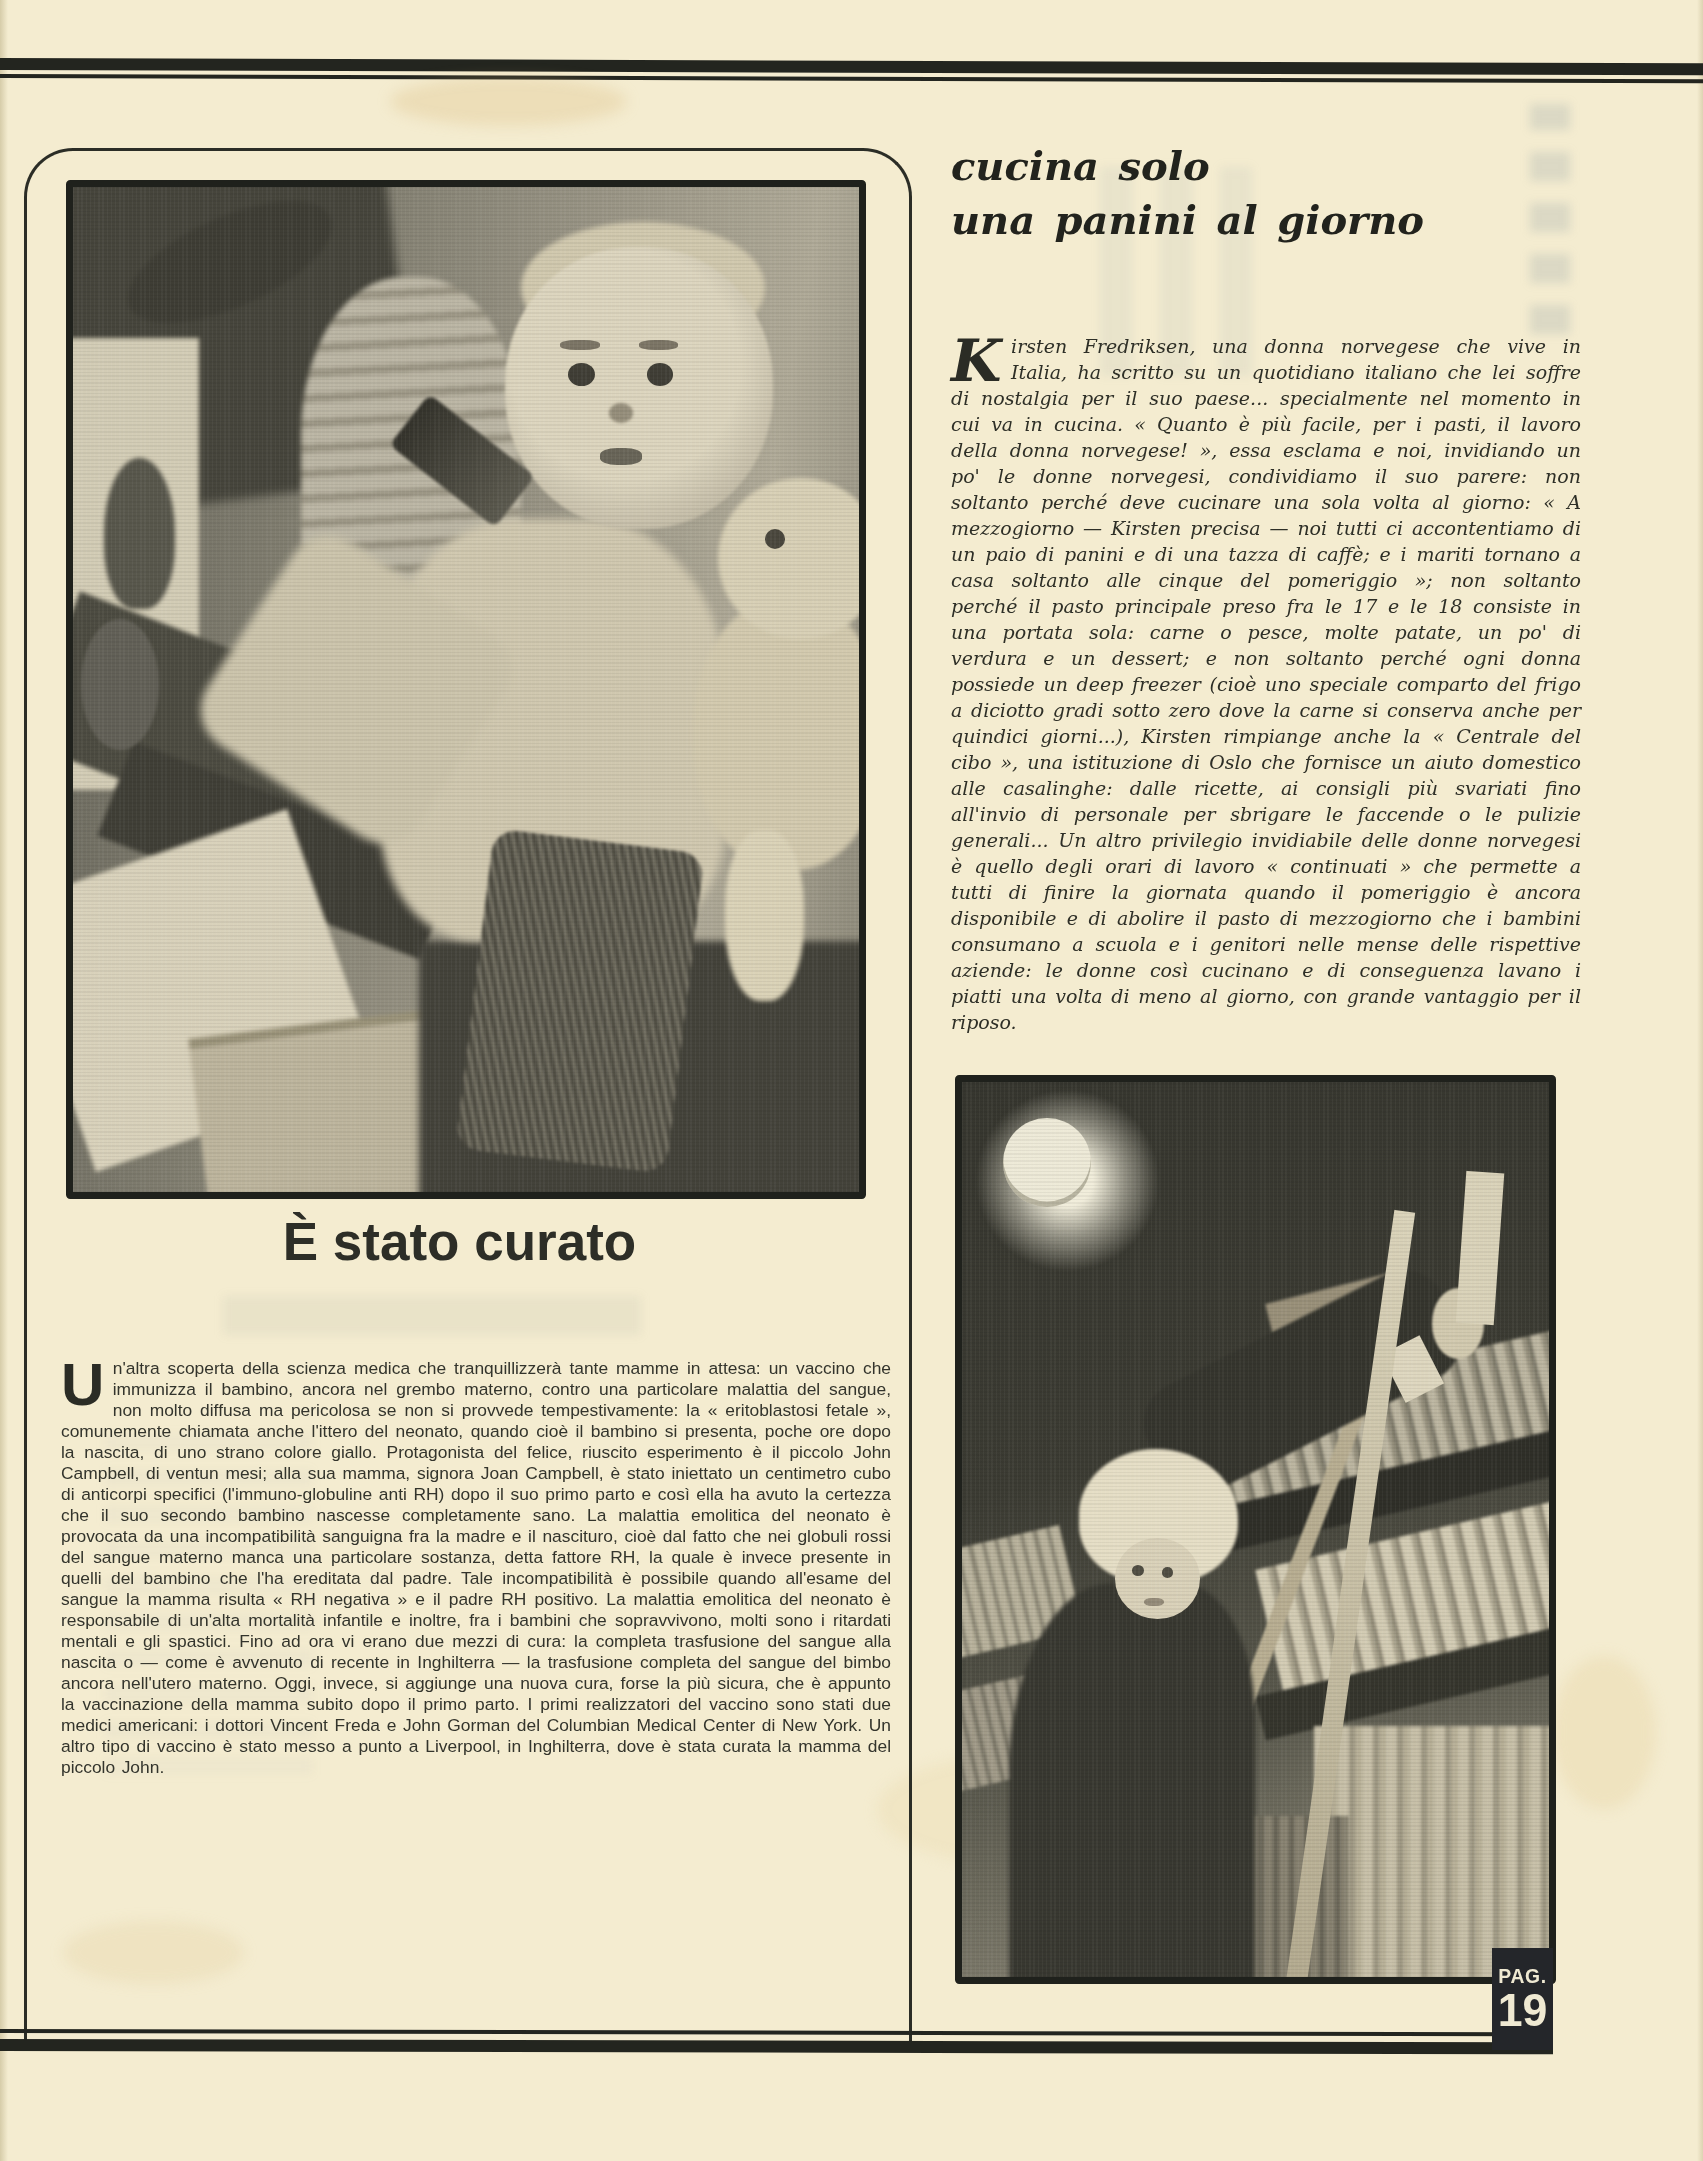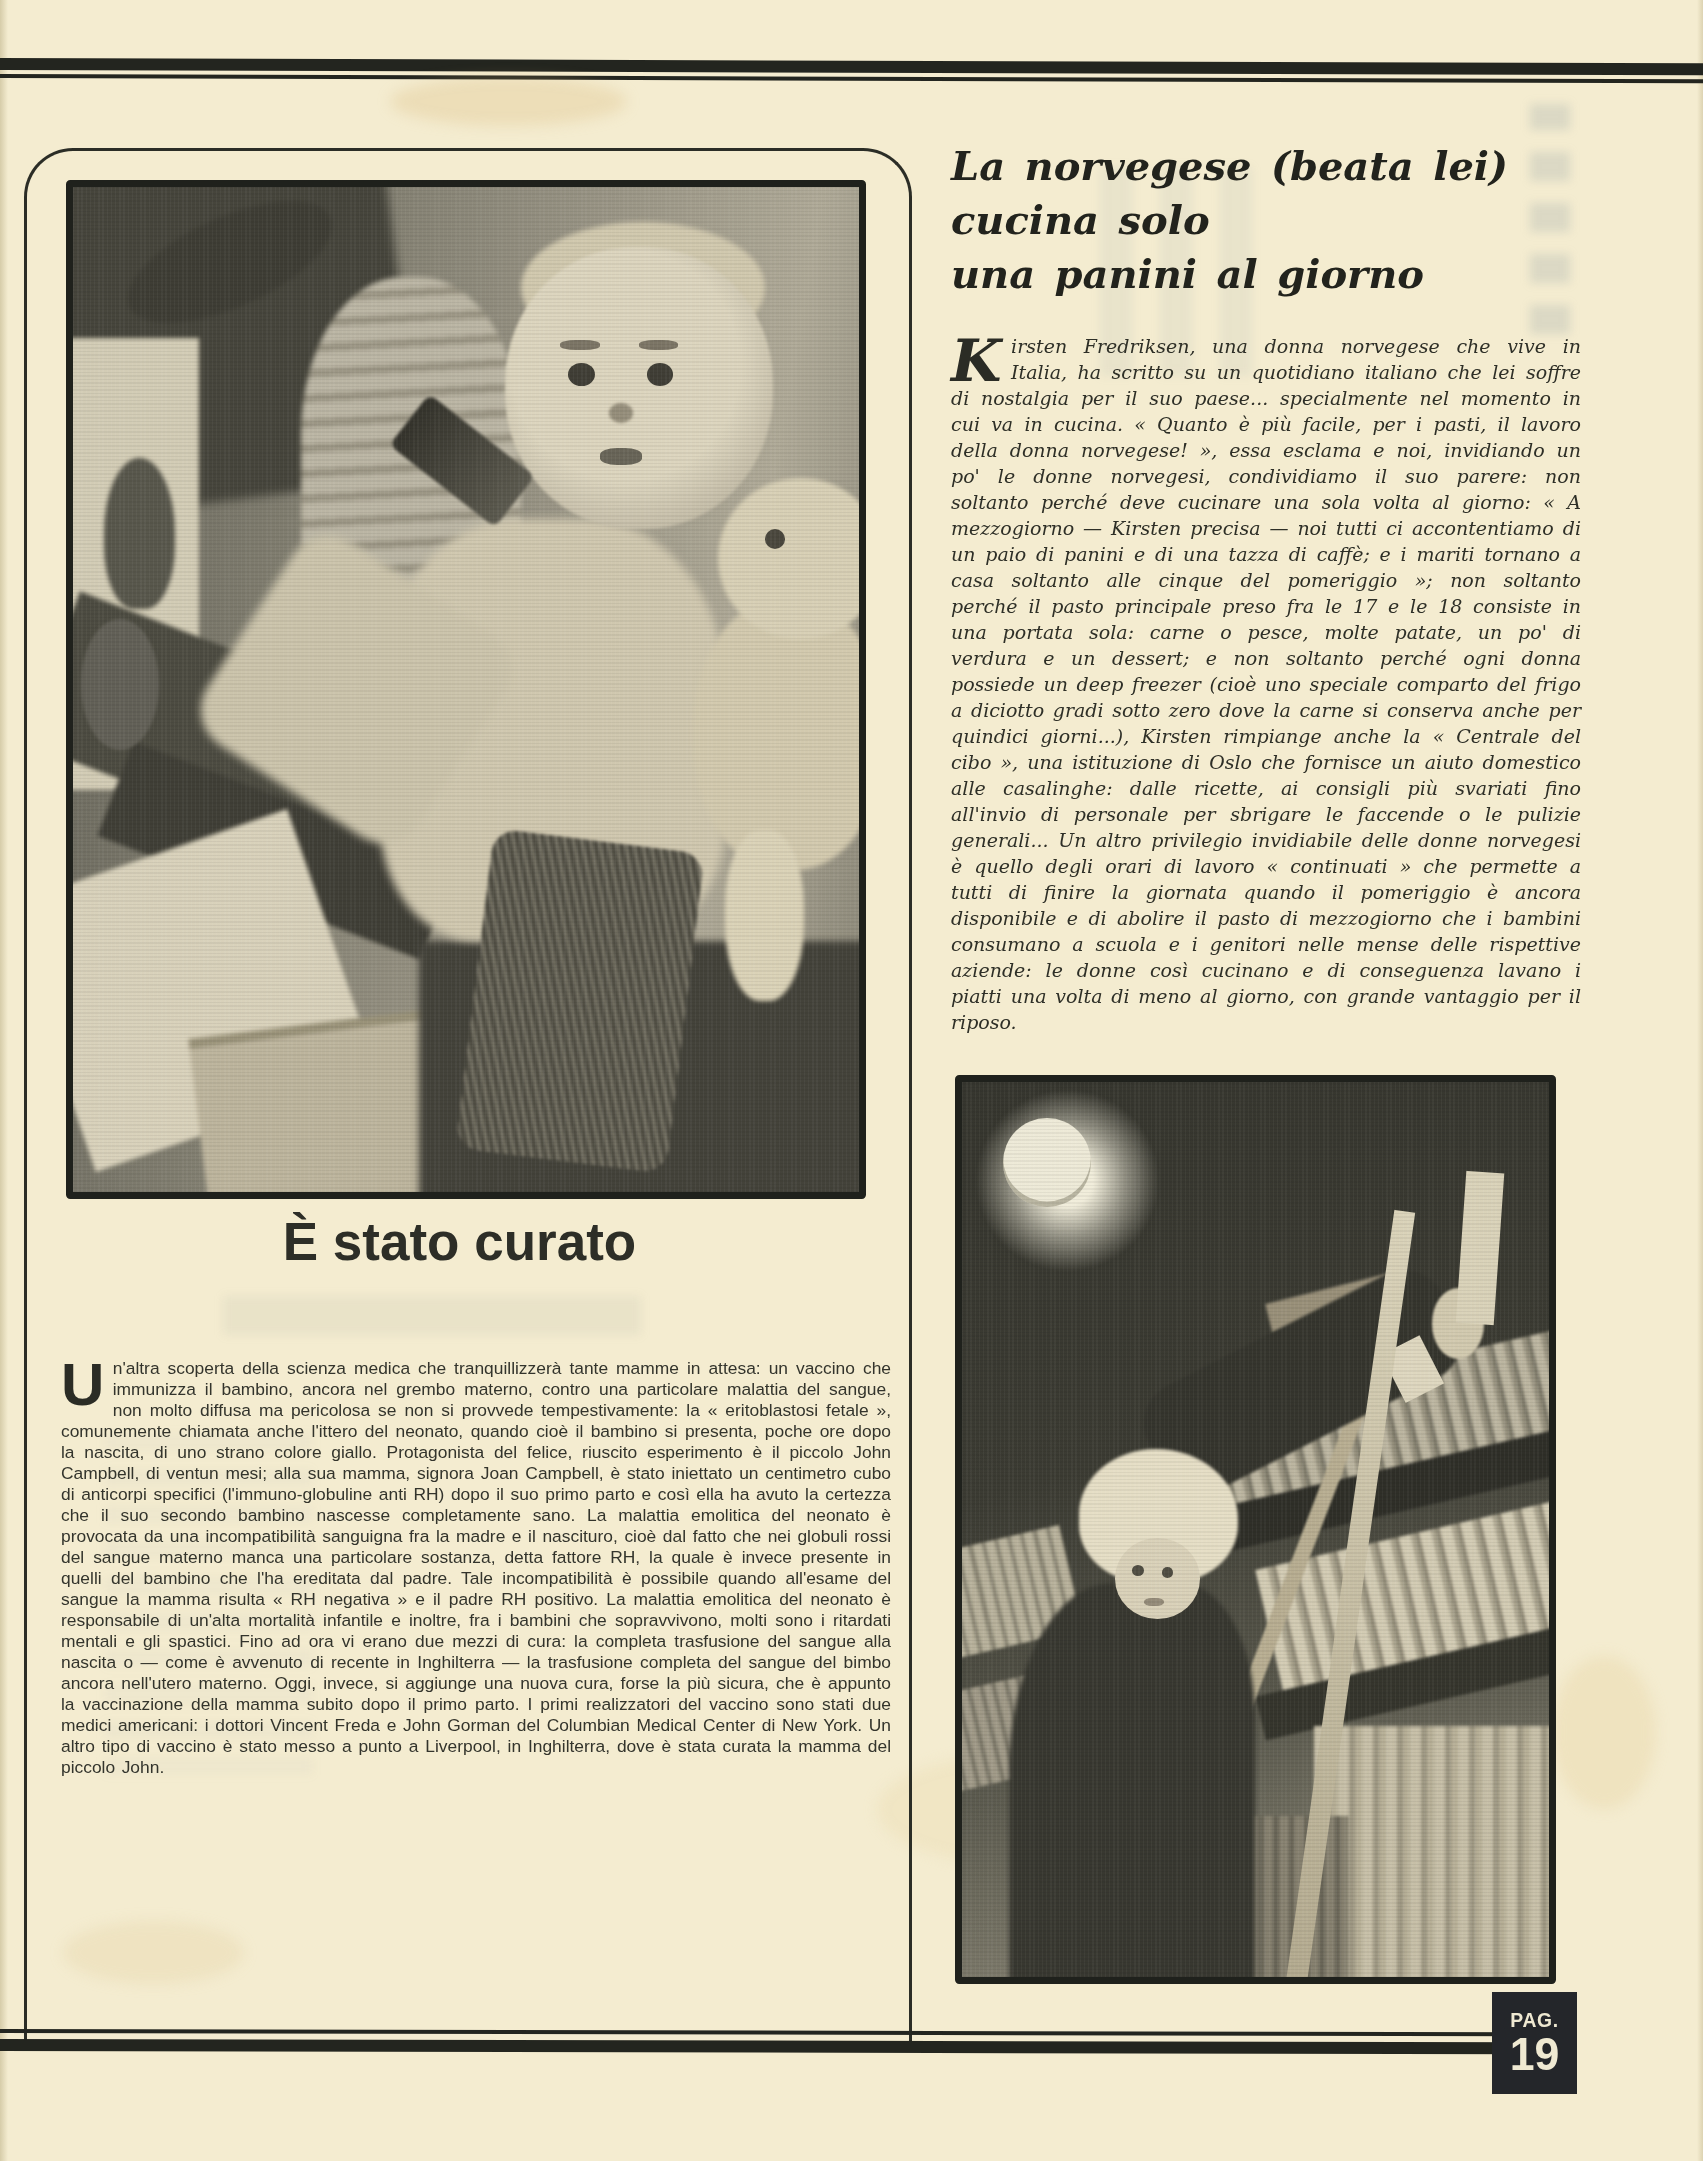--- a/index.html
+++ b/index.html
@@ -139,21 +139,21 @@
     text-align:justify;color:#33342c;word-spacing:1.7px;}
   .body-right{position:absolute;left:951px;top:333px;width:630px;margin:0;
     font-family:"DejaVu Serif","Liberation Serif",serif;font-style:italic;
     font-size:19px;line-height:26px;text-align:justify;color:#2e2f27;word-spacing:2.1px;}
   .dc{float:left;color:#2b2c25;}
   .dc-left{font:700 60px/46px "Liberation Sans",sans-serif;padding:4.2px 8.4px 0 0;}
   .dc-right{font-family:"DejaVu Serif",serif;font-style:italic;font-weight:700;
     font-size:58px;line-height:45px;padding:5.6px 9.7px 0 0;}
 
   
-  .page-badge{position:absolute;left:1492px;top:1992px;width:85px;height:102px;
+  .page-badge{position:absolute;left:1492px;top:1948px;width:61px;height:102px;
     background:#24262a;color:#efe9d2;text-align:center;}
   .page-badge .lbl{margin-top:16.7px;font:700 21px/22px "Liberation Sans",sans-serif;
     letter-spacing:0.7px;transform:scaleX(.92);}
   .page-badge .num{font:700 47px/45px "Liberation Sans",sans-serif;transform:scaleX(.95);}
 </style>
 </head>
 <body>
 
 <div id="page">
 
@@ -209,21 +209,20 @@
 
   <h1 class="left-headline">
     <span>È stato curato</span>
   </h1>
   <p class="body-left">
     <span class="dc dc-left">U</span>
     <span>n'altra scoperta della scienza medica che tranquillizzerà tante mamme in attesa: un vaccino che immunizza il bambino, ancora nel grembo materno, contro una particolare malattia del sangue, non molto diffusa ma pericolosa se non si provvede tempestivamente: la « eritoblastosi fetale », comunemente chiamata anche l'ittero del neonato, quando cioè il bambino si presenta, poche ore dopo la nascita, di uno strano colore giallo. Protagonista del felice, riuscito esperimento è il piccolo John Campbell, di ventun mesi; alla sua mamma, signora Joan Campbell, è stato iniettato un centimetro cubo di anticorpi specifici (l'immuno-globuline anti RH) dopo il suo primo parto e così ella ha avuto la certezza che il suo secondo bambino nascesse completamente sano. La malattia emolitica del neonato è provocata da una incompatibilità sanguigna fra la madre e il nascituro, cioè dal fatto che nei globuli rossi del sangue materno manca una particolare sostanza, detta fattore RH, la quale è invece presente in quelli del bambino che l'ha ereditata dal padre. Tale incompatibilità è possibile quando all'esame del sangue la mamma risulta « RH negativa » e il padre RH positivo. La malattia emolitica del neonato è responsabile di un'alta mortalità infantile e inoltre, fra i bambini che sopravvivono, molti sono i ritardati mentali e gli spastici. Fino ad ora vi erano due mezzi di cura: la completa trasfusione del sangue alla nascita o — come è avvenuto di recente in Inghilterra — la trasfusione completa del sangue del bimbo ancora nell'utero materno. Oggi, invece, si aggiunge una nuova cura, forse la più sicura, che è appunto la vaccinazione della mamma subito dopo il primo parto. I primi realizzatori del vaccino sono stati due medici americani: i dottori Vincent Freda e John Gorman del Columbian Medical Center di New York. Un altro tipo di vaccino è stato messo a punto a Liverpool, in Inghilterra, dove è stata curata la mamma del piccolo John.</span>
   </p>
 
   <h2 class="right-headline">
-    <span>La norvegese (beata lei)</span>
     <span>cucina solo</span>
     <span>una panini al giorno</span>
   </h2>
   <p class="body-right">
     <span class="dc dc-right">K</span>
     <span>irsten Fredriksen, una donna norvegese che vive in Italia, ha scritto su un quotidiano italiano che lei soffre di nostalgia per il suo paese... specialmente nel momento in cui va in cucina. « Quanto è più facile, per i pasti, il lavoro della donna norvegese! », essa esclama e noi, invidiando un po' le donne norvegesi, condividiamo il suo parere: non soltanto perché deve cucinare una sola volta al giorno: « A mezzogiorno — Kirsten precisa — noi tutti ci accontentiamo di un paio di panini e di una tazza di caffè; e i mariti tornano a casa soltanto alle cinque del pomeriggio »; non soltanto perché il pasto principale preso fra le 17 e le 18 consiste in una portata sola: carne o pesce, molte patate, un po' di verdura e un dessert; e non soltanto perché ogni donna possiede un deep freezer (cioè uno speciale comparto del frigo a diciotto gradi sotto zero dove la carne si conserva anche per quindici giorni...), Kirsten rimpiange anche la « Centrale del cibo », una istituzione di Oslo che fornisce un aiuto domestico alle casalinghe: dalle ricette, ai consigli più svariati fino all'invio di personale per sbrigare le faccende o le pulizie generali... Un altro privilegio invidiabile delle donne norvegesi è quello degli orari di lavoro « continuati » che permette a tutti di finire la giornata quando il pomeriggio è ancora disponibile e di abolire il pasto di mezzogiorno che i bambini consumano a scuola e i genitori nelle mense delle rispettive aziende: le donne così cucinano e di conseguenza lavano i piatti una volta di meno al giorno, con grande vantaggio per il riposo.</span>
   </p>
 
   <div class="photo right-photo">
     <div class="el rp-lampglow"></div>

